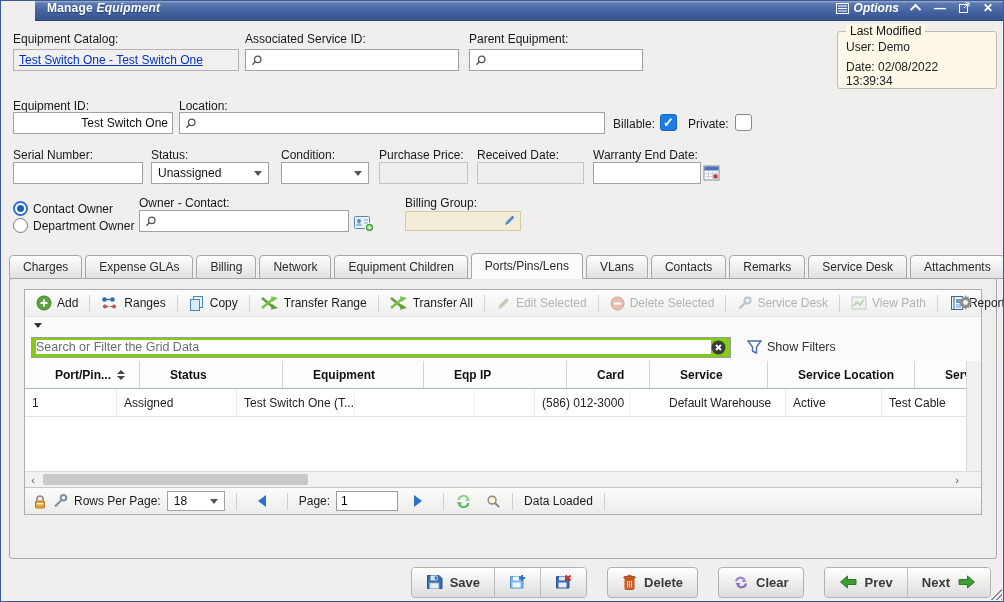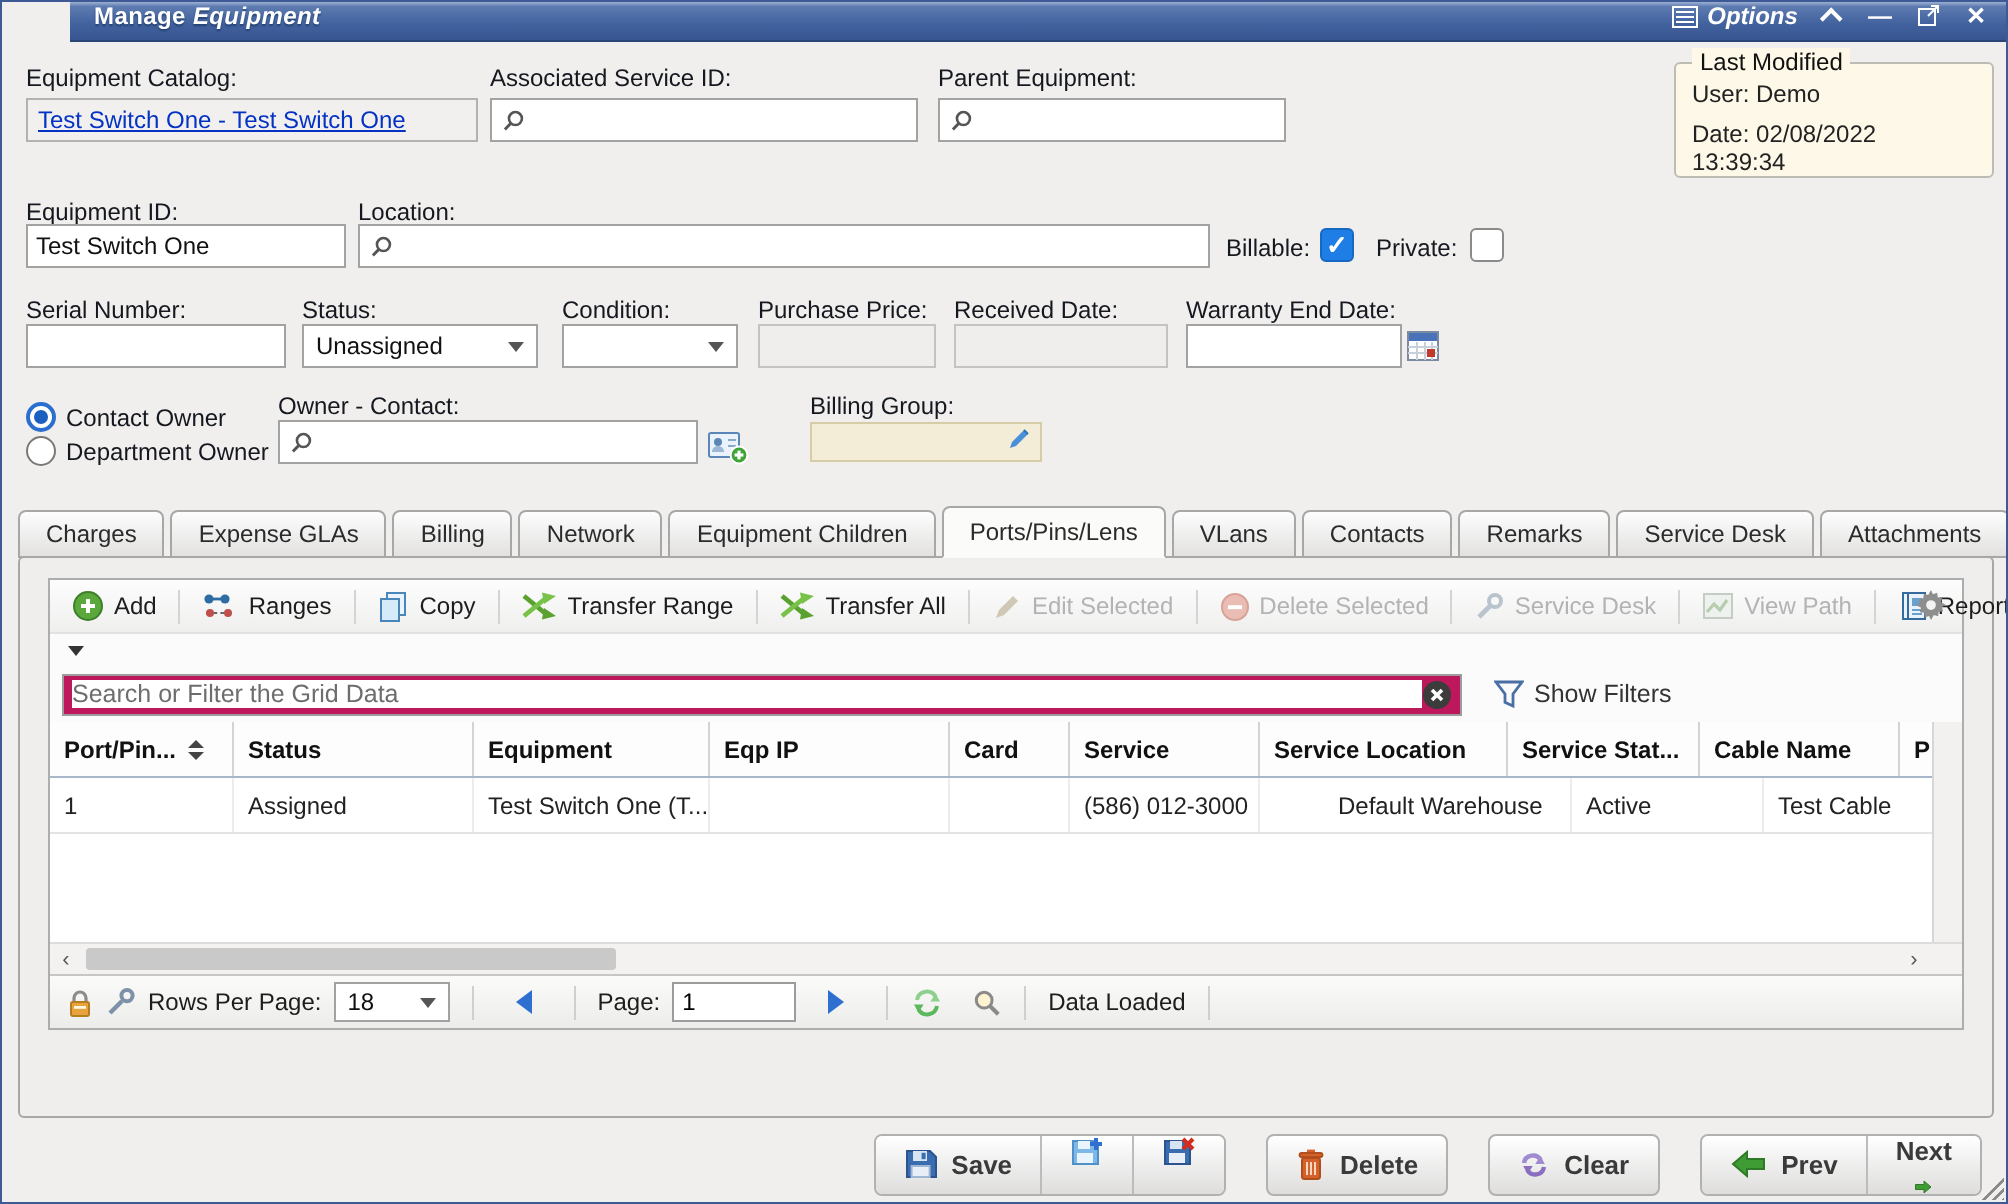--- a/index.html
+++ b/index.html
@@ -73,30 +73,30 @@
               position:relative; }
   .tbtn { display:inline-flex; align-items:center; gap:5px; font-size:12px; color:#1d1d1d;
           padding:2px 5px; border-radius:3px; cursor:pointer; white-space:nowrap; }
   .tbtn.disabled { color:#b3b3b3; cursor:default; }
   .tsep { width:1px; height:17px; background:#d4d4d4; margin:0 2px; flex:none; }
   .caret-dn { width:0; height:0; border-left:4px solid transparent; border-right:4px solid transparent;
               border-top:5px solid #333; display:inline-block; }
   .gear-abs { position:absolute; right:8px; top:5px; cursor:pointer; }
   .overflow-row { height:17px; flex:none; display:flex; align-items:center; padding-left:9px; }
   .searchrow { height:27px; flex:none; display:flex; align-items:center; padding:2px 6px 3px 6px; }
-  .gsearch { width:700px; height:21px; border:1px solid #9c9c9c; background:#be185d; display:flex; align-items:center; padding:0 4px; }
+  .gsearch { width:700px; height:21px; border:1px solid #9c9c9c; background:#84cc16; display:flex; align-items:center; padding:0 4px; }
   .gsearch input { border:none; outline:none; flex:1; font-size:12.5px; color:#333; }
   .gsearch input::placeholder { color:#6d6d6d; opacity:1; }
   .showfilters { display:flex; align-items:center; gap:5px; margin-left:16px; font-size:12.5px; color:#333; cursor:pointer;}
 
   .gbody { flex:1; position:relative; background:#fff; overflow:hidden; }
   .vscroll { position:absolute; right:0; top:0; bottom:0; width:15px; background:#f2f1f0; border-left:1px solid #d7d7d7; }
   .ghead { display:flex; height:28px; background:#fdfdfd; border-bottom:1px solid #a8b6ca; margin-right:15px; }
   .gth { display:flex; align-items:center; padding:0 7px; font-size:12px; font-weight:bold; color:#111;
-         border-right:1px solid #d4d4d4; overflow:hidden; white-space:nowrap; flex:none; }
+         border-right:1px solid #d4d4d4; overflow:hidden; white-space:nowrap; flex:none;margin-left:23px; }
   .grow { display:flex; height:28px; border-bottom:1px solid #e3e3e3; margin-right:15px; background:#fff; }
   .gtd { display:flex; align-items:center; padding:0 7px; font-size:12px; color:#222;
          border-right:1px solid #ececec; overflow:hidden; white-space:nowrap; flex:none; }
   .sorticon { margin-left:6px; display:inline-flex; flex-direction:column; gap:2px; }
   .sorticon i { display:block; width:0; height:0; border-left:4px solid transparent; border-right:4px solid transparent; }
   .sorticon .up { border-bottom:4px solid #444; }
   .sorticon .dn { border-top:4px solid #444; }
 
   .hscroll { height:16px; flex:none; background:#f3f2f1; border-top:1px solid #dcdcdc; position:relative; }
   .hs-arrow { position:absolute; top:0; width:16px; height:15px; display:flex; align-items:center;
@@ -113,21 +113,21 @@
                border-left:8px solid #2f6fd0; cursor:pointer; }
   .pageinput { width:62px; height:20px; border:1px solid #9c9c9c; font-size:12px; padding:0 4px; }
 
   
   .footer { position:absolute; right:12px; bottom:3px; height:32px; display:flex; gap:20px; align-items:center; }
   .fbtn { display:flex; align-items:center; gap:7px; height:31px; padding:0 14px;
           background:linear-gradient(180deg,#ffffff,#dedddc); border:1px solid #b1b1b1; border-radius:4px;
           font-size:13px; font-weight:bold; color:#3a3a3a; cursor:pointer; white-space:nowrap; }
   .btngroup { display:flex; height:31px; border:1px solid #b1b1b1; border-radius:4px; overflow:hidden; }
   .btngroup .fbtn { border:none; border-radius:0; height:29px; }
-  .btngroup .fbtn + .fbtn { border-left:1px solid #bcbcbc;flex-direction:column; }
+  .btngroup .fbtn + .fbtn { border-left:1px solid #bcbcbc; }
   .resize-handle { position:absolute; right:1px; bottom:1px; width:12px; height:12px;
      background:repeating-linear-gradient(135deg, transparent 0 2px, #8a8a8a 2px 3.5px);
      clip-path:polygon(100% 0, 100% 100%, 0 100%); }
 </style>
 </head>
 <body>
 
 <div class="window">
 
   <div class="titlebar">
@@ -182,21 +182,21 @@
     <input value="" style="">
   </div>
 
   <div class="lastmod">
     <div class="legend">Last Modified</div>
     <div class="line">User: Demo</div>
     <div class="line">Date: 02/08/2022 13:39:34</div>
   </div>
 
   <div class="lbl" style="left:12px; top:98px;">Equipment ID:</div>
-  <input class="tbox" style="left: 12px; top: 111px; width: 160px;" value="Test Switch One">
+  <input class="tbox" style="left: 12px; top: 111px; width: 160px; text-align: right;" value="Test Switch One">
 
   <div class="lbl" style="left:178px; top:98px;">Location:</div>
   <div class="searchfield" style="left:178px; top:111px; width:426px;">
     <svg width="13" height="13" viewBox="0 0 16 16">
       <circle cx="9.5" cy="6.5" r="4" fill="none" stroke="#555" stroke-width="1.6"></circle>
       <line x1="6.8" y1="9.3" x2="3" y2="13.2" stroke="#555" stroke-width="1.8"></line>
     </svg>
     <input value="" style="">
   </div>
 

